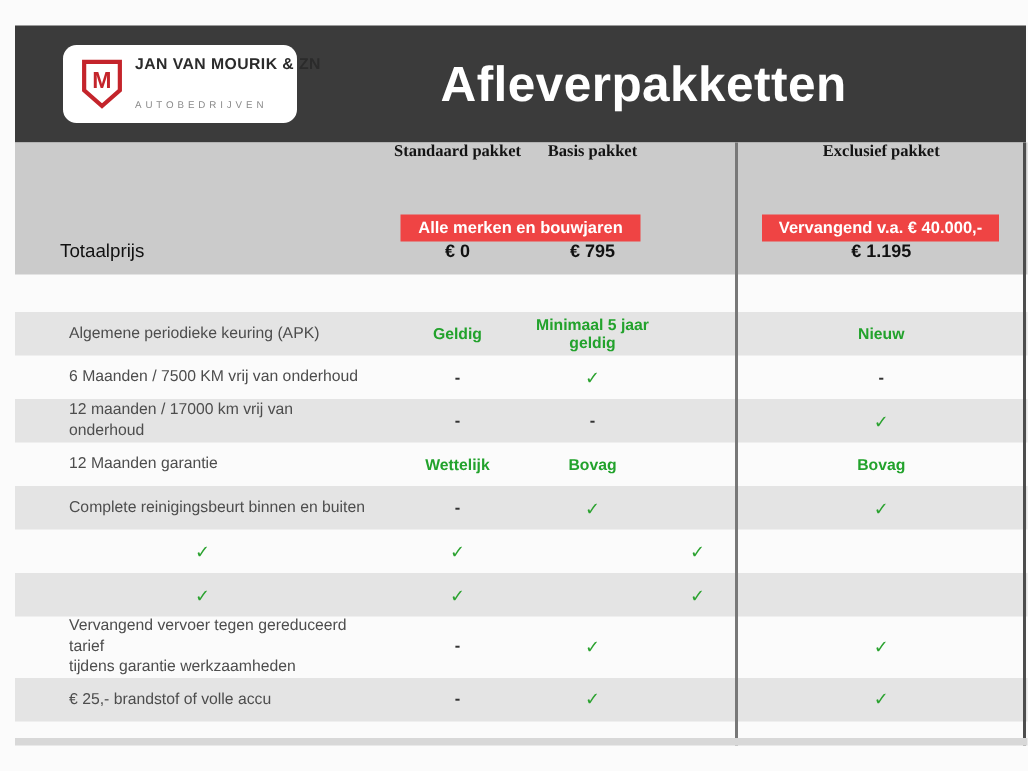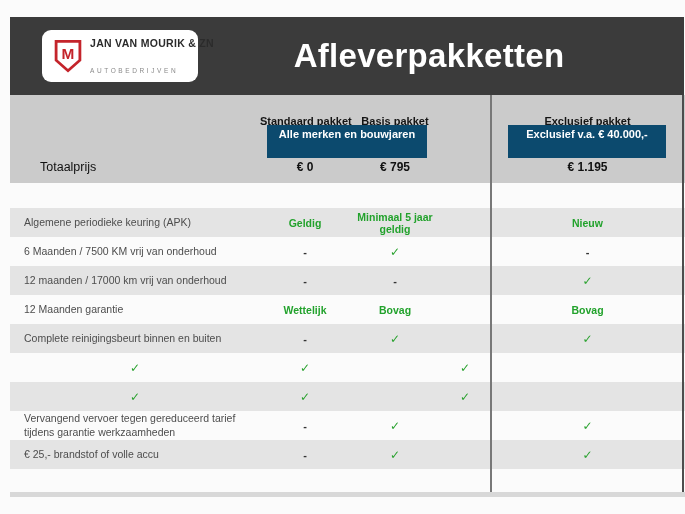--- a/index.html
+++ b/index.html
@@ -28,38 +28,38 @@
   }
   
   .head-block{
     position:absolute;left:10px;top:95px;width:675px;height:88px;
     background:#cbcbcb;
   }
   .grid-row{
     display:grid;grid-template-columns:250px 90px 90px 50px 195px;
     align-items:center;
   }
-  .col-titles{position:absolute;left:0;top:20px;width:675px;}
+  .col-titles{position:absolute;left:0;top:0;width:675px;font-family:Liberation Serif, serif;}
   .col-title{font-size:11px;font-weight:bold;color:#141414;text-align:center;white-space:nowrap;}
   .badge{
-    position:absolute;top:30px;height:33px;background:#0c4a6e;
+    position:absolute;top:48px;height:18px;background:#ef4444;
     color:#ffffff;font-size:11px;font-weight:bold;text-align:center;
     line-height:18px;white-space:nowrap;
   }
   .badge-ab{left:257px;width:160px;}
   .badge-ex{left:498px;width:158px;}
   .totals-row{position:absolute;left:0;top:60px;width:675px;height:24px;}
   .totals-label{font-size:12.5px;font-weight:normal;color:#111111;padding-left:30px;}
   .totals-value{font-size:12px;font-weight:bold;color:#111111;text-align:center;}
   
   .rows{position:absolute;left:10px;top:208px;width:675px;}
   .row{min-height:29px;}
   .row.shaded{background:#e4e4e4;}
   .row-label{
-    font-size:10.5px;color:#4d4d4d;padding-left:14px;padding-right:12px;
+    font-size:10.5px;color:#4d4d4d;padding-left:36px;padding-right:12px;
     white-space:pre-line;line-height:1.3;
   }
   .cell{text-align:center;font-size:10.5px;}
   .cell.text-value{color:#22a22c;font-weight:bold;}
   .cell.check{color:#2aa22f;font-size:12px;}
   .cell.dash{color:#333333;font-weight:bold;font-size:11px;}
   
   .v-divider{position:absolute;left:490px;top:95px;width:2px;height:402px;background:#787878;}
   .right-edge{position:absolute;left:682px;top:95px;width:2px;height:402px;background:#4d4d4d;}
   .bottom-strip{position:absolute;left:10px;top:492px;width:675px;height:5px;background:#d8d8d8;}
@@ -83,21 +83,21 @@
 
 <div class="head-block">
   <div class="col-titles grid-row">
     <div></div>
     <div class="col-title">Standaard pakket</div>
     <div class="col-title">Basis pakket</div>
     <div></div>
     <div class="col-title">Exclusief pakket</div>
   </div>
   <div class="badge badge-ab">Alle merken en bouwjaren</div>
-  <div class="badge badge-ex">Exclusief v.a. € 40.000,-</div>
+  <div class="badge badge-ex">Vervangend v.a. € 40.000,-</div>
   <div class="totals-row grid-row">
     <div class="totals-label">Totaalprijs</div>
     <div class="totals-value">€ 0</div>
     <div class="totals-value">€ 795</div>
     <div></div>
     <div class="totals-value">€ 1.195</div>
   </div>
 </div>
 
 <div class="rows">

